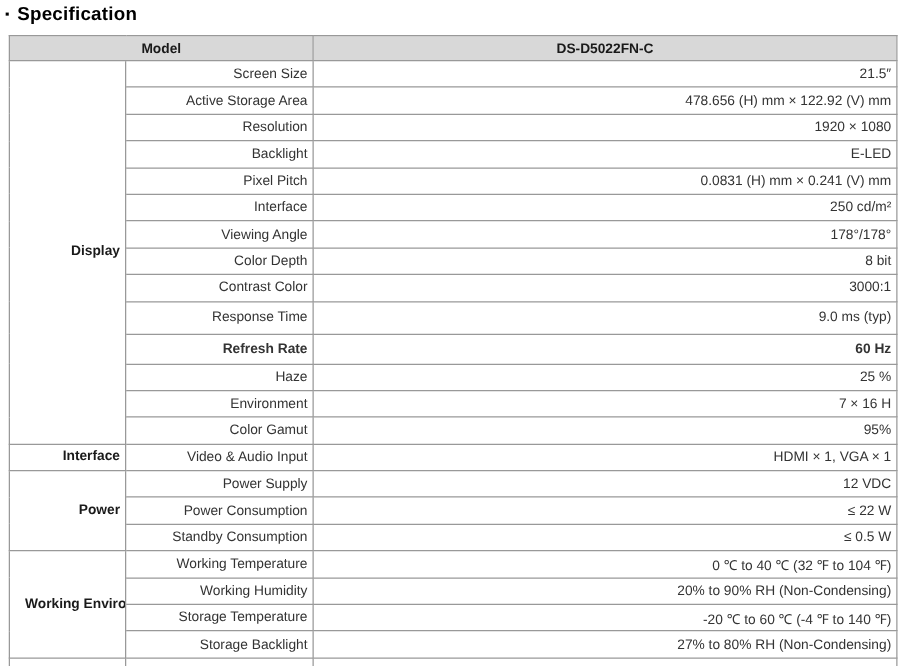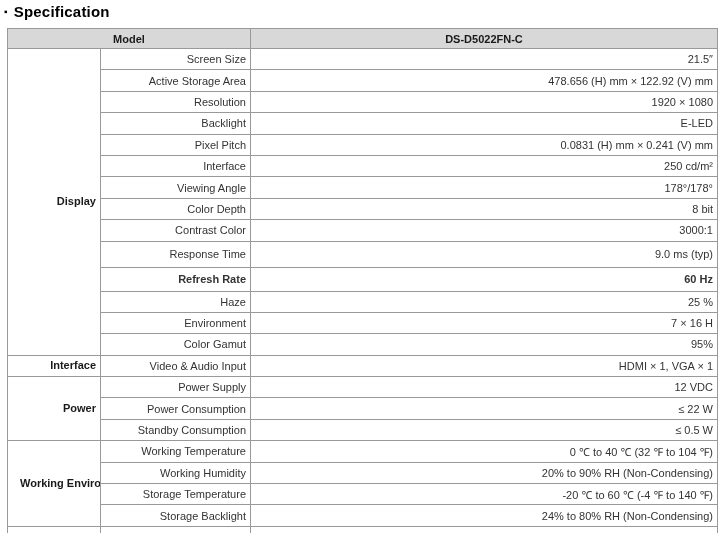--- a/index.html
+++ b/index.html
@@ -168,21 +168,21 @@
     <tr class="row">
       <td>Working Humidity</td>
       <td>20% to 90% RH (Non-Condensing)</td>
     </tr>
     <tr class="row">
       <td>Storage Temperature</td>
       <td>-20 ℃ to 60 ℃ (-4 ℉ to 140 ℉)</td>
     </tr>
     <tr class="row">
       <td>Storage Backlight</td>
-      <td>24% to 80% RH (Non-Condensing)</td>
+      <td>27% to 80% RH (Non-Condensing)</td>
     </tr>
 
     <tr class="partial">
       <td class="grp"></td>
       <td></td>
       <td></td>
     </tr>
   </tbody>
     </table>
 

